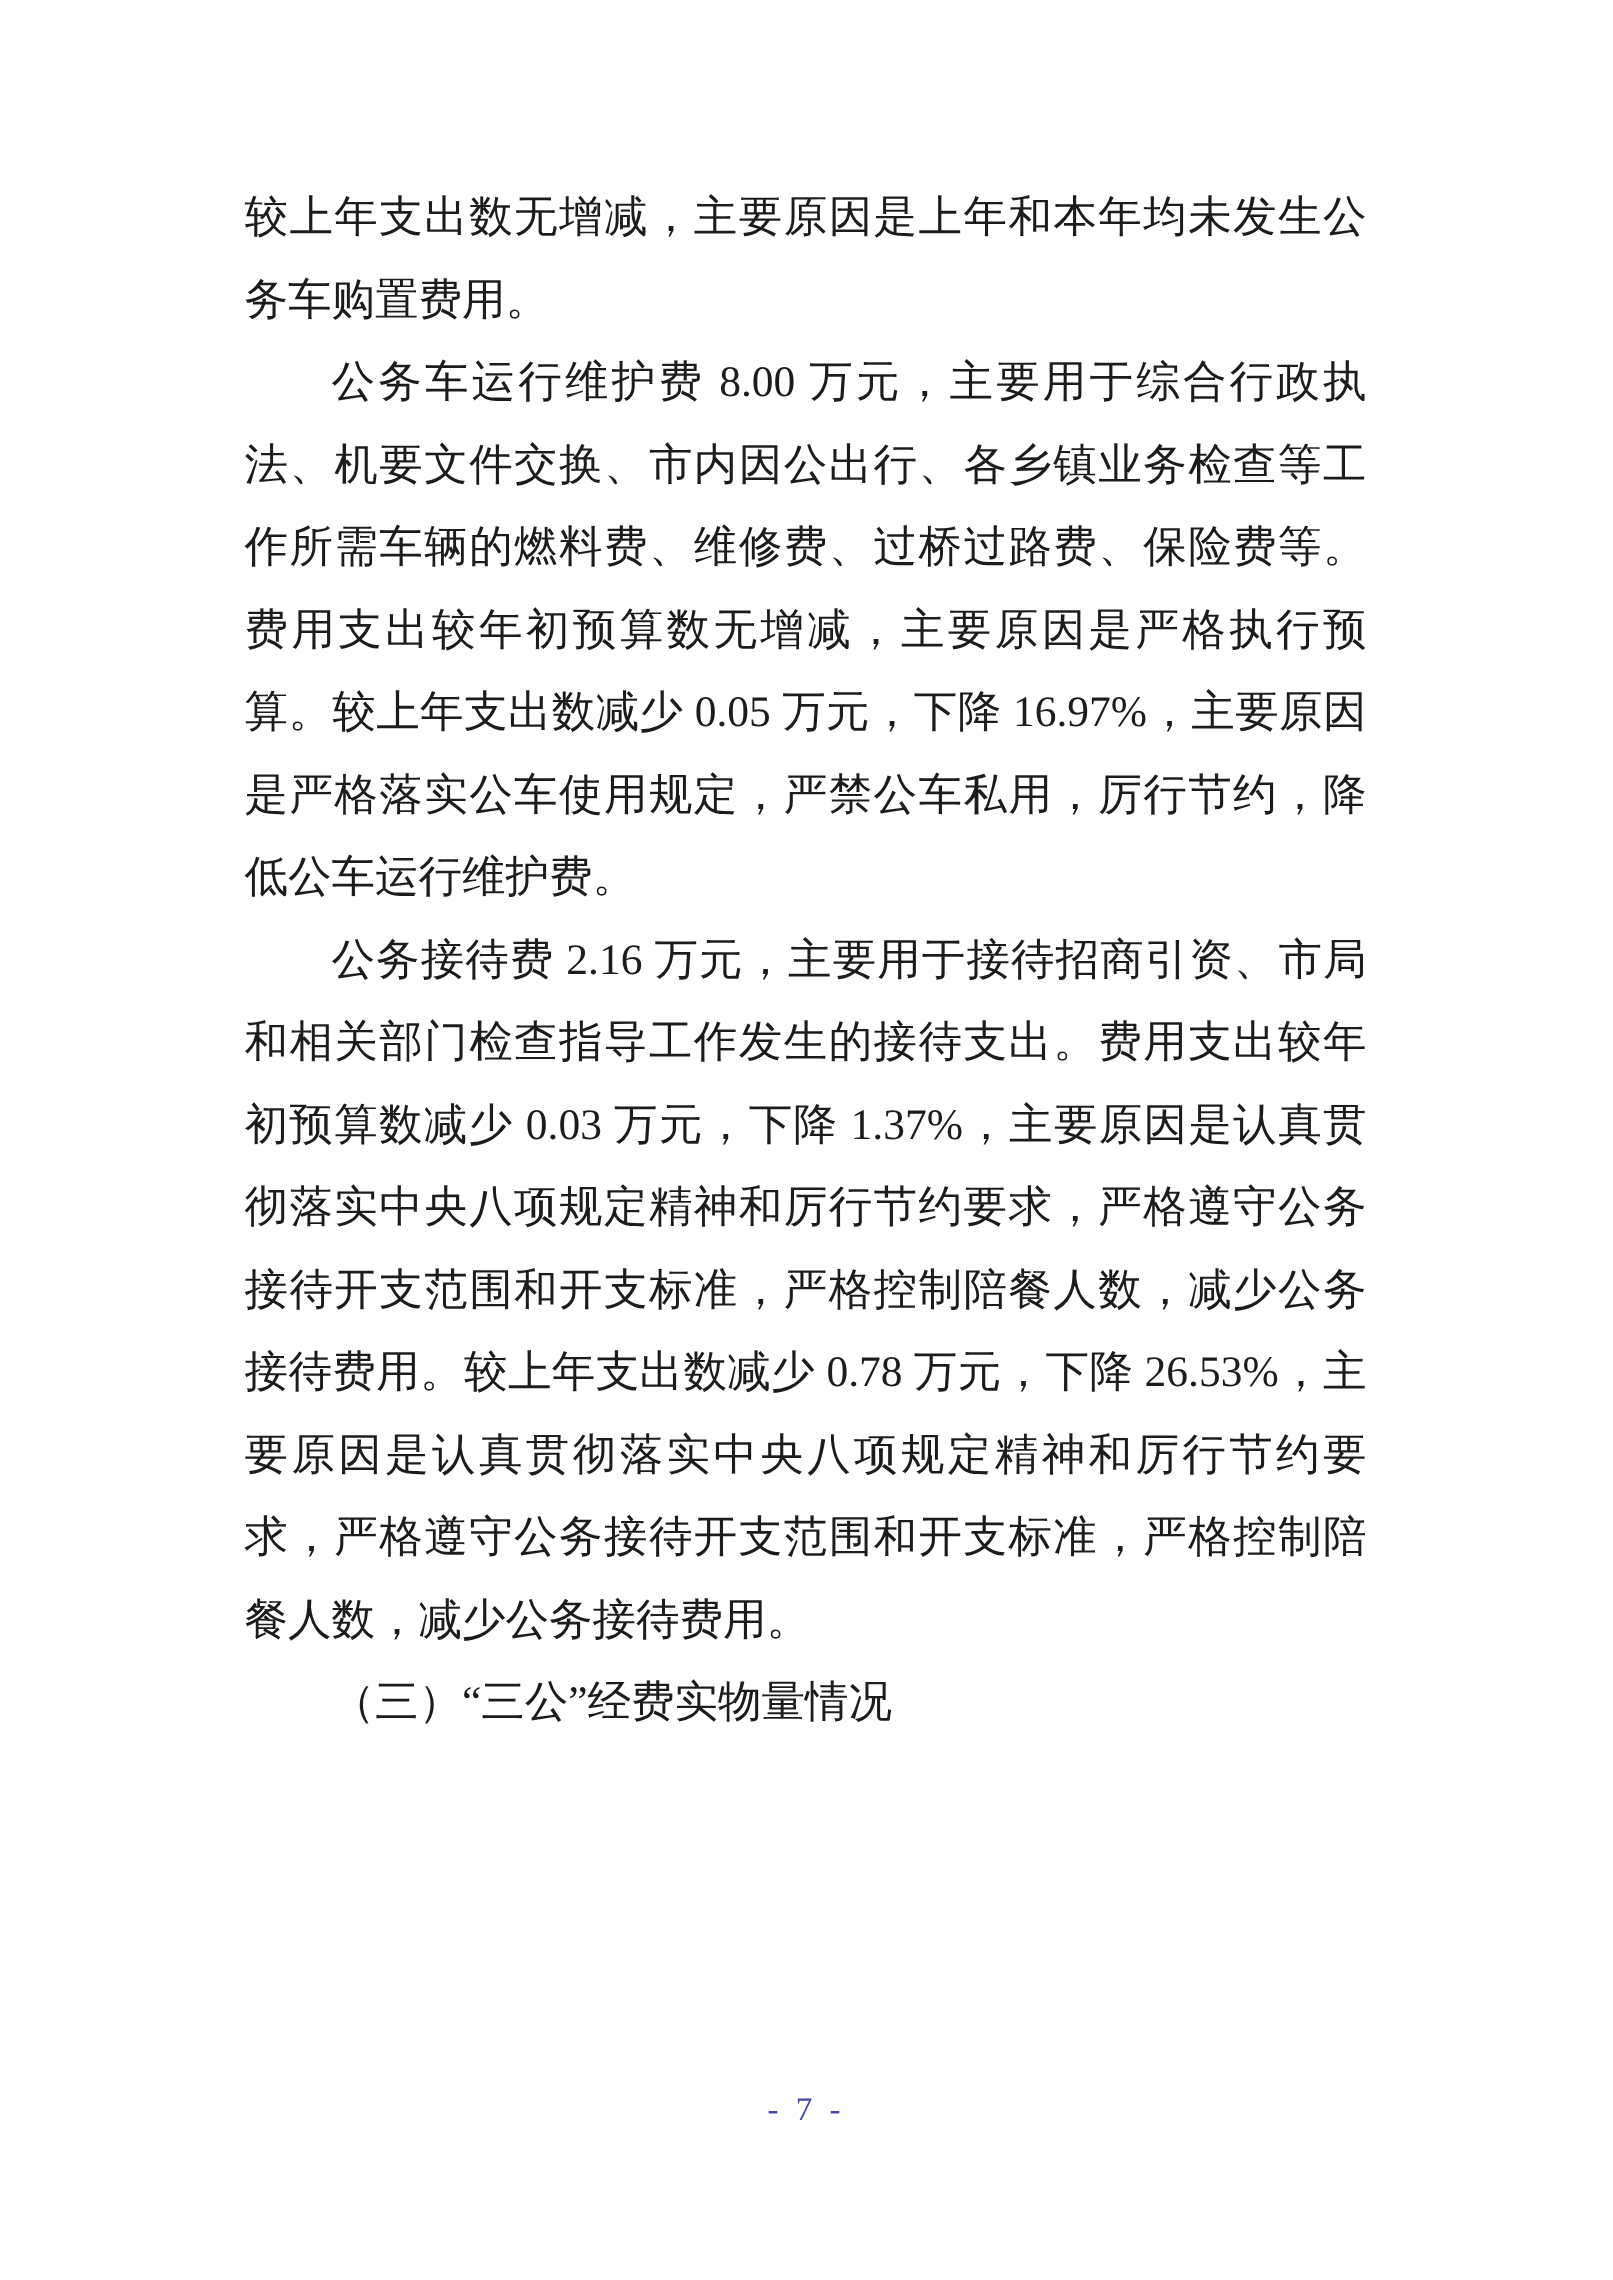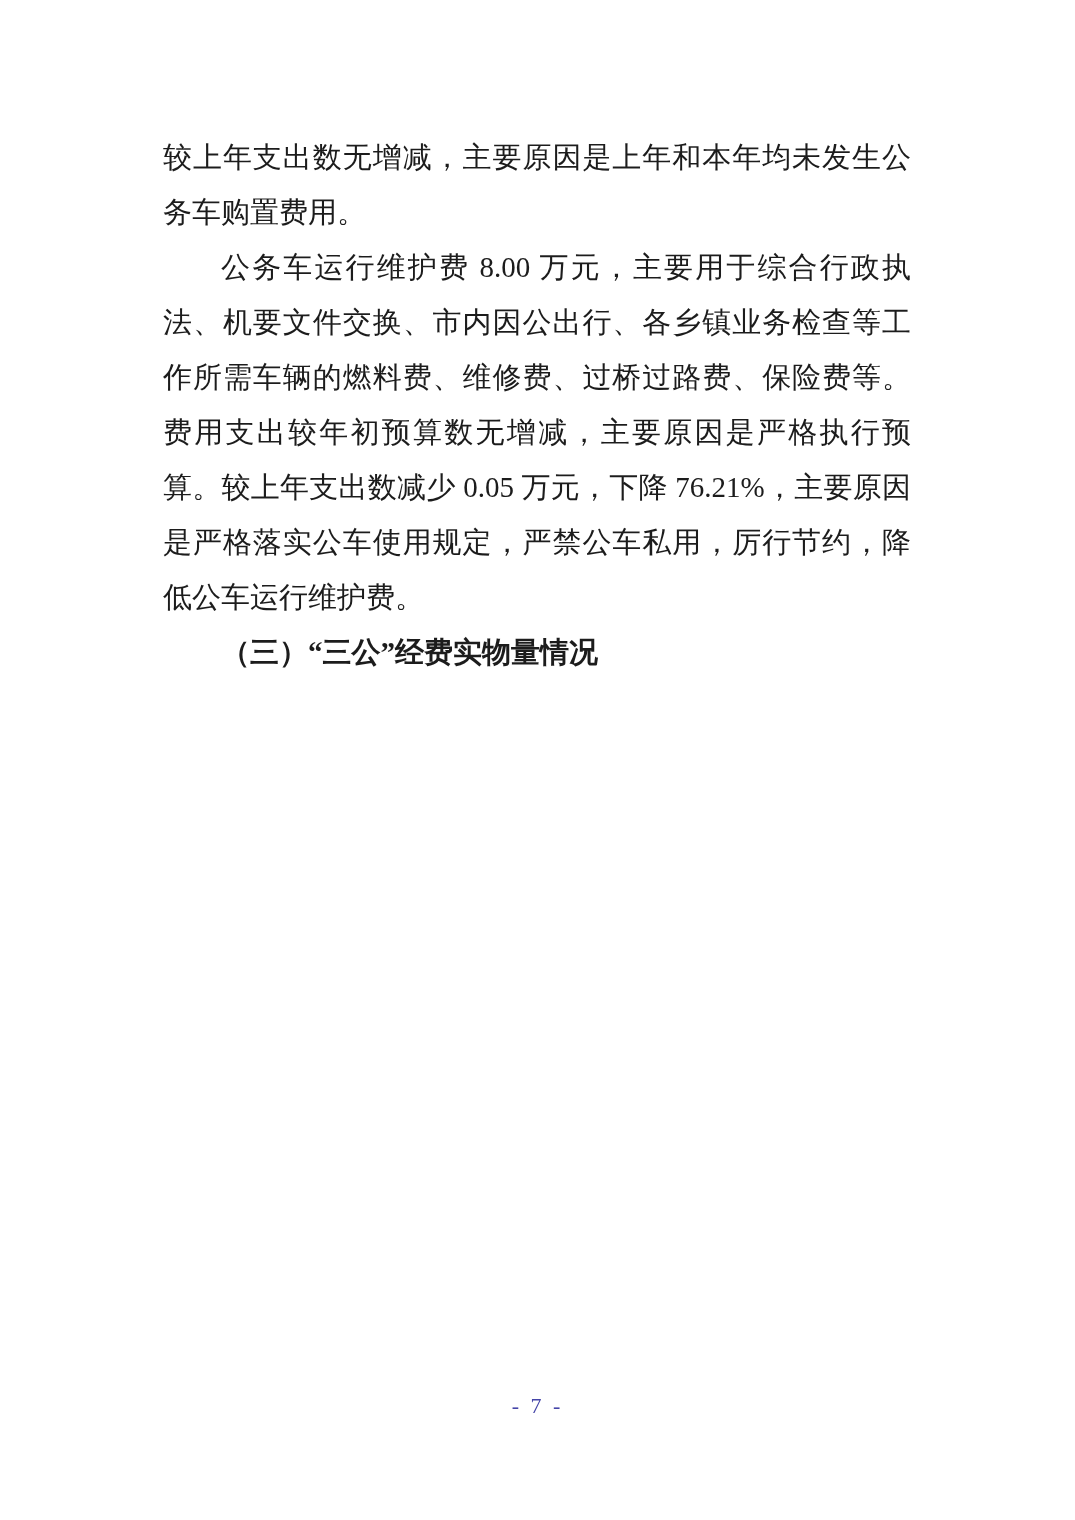--- a/index.html
+++ b/index.html
@@ -12,42 +12,42 @@
     width: 1075px;
     height: 1520px;
     background: #ffffff;
     overflow: hidden;
     font-family: "Liberation Serif", "DejaVu Serif", serif;
     color: #1c1c1c;
   }
   .content {
     position: absolute;
     left: 163px;
-    top: 130px;
+    top: 118px;
     width: 748px;
     font-size: 29px;
     line-height: 55px;
     text-align: justify;
     text-justify: inter-ideograph;
   }
   .content p,
   .content h2 {
     margin: 0;
     padding: 0;
     font-size: 29px;
     line-height: 55px;
   }
   .indent {
     text-indent: 58px;
   }
   .no-indent {
     text-indent: 0;
   }
   .heading {
-    font-weight: bold;
+    font-weight: normal;
     text-align: left;
   }
   .page-footer {
     position: absolute;
     left: 0;
     right: 0;
     top: 1388px;
     height: 36px;
     text-align: center;
   }
@@ -57,20 +57,21 @@
     color: #4545a8;
     letter-spacing: 3px;
   }
 </style>
 </head>
 <body>
 
 <div class="page">
   <main class="content">
     <p class="no-indent">较上年支出数无增减，主要原因是上年和本年均未发生公务车购置费用。</p>
-    <p class="indent">公务车运行维护费 8.00 万元，主要用于综合行政执法、机要文件交换、市内因公出行、各乡镇业务检查等工作所需车辆的燃料费、维修费、过桥过路费、保险费等。费用支出较年初预算数无增减，主要原因是严格执行预算。较上年支出数减少 0.05 万元，下降 76.21%，主要原因是严格落实公车使用规定，严禁公车私用，厉行节约，降低公车运行维护费。</p>
+    <p class="indent">公务车运行维护费 8.00 万元，主要用于综合行政执法、机要文件交换、市内因公出行、各乡镇业务检查等工作所需车辆的燃料费、维修费、过桥过路费、保险费等。费用支出较年初预算数无增减，主要原因是严格执行预算。较上年支出数减少 0.05 万元，下降 16.97%，主要原因是严格落实公车使用规定，严禁公车私用，厉行节约，降低公车运行维护费。</p>
+    <p class="indent">公务接待费 2.16 万元，主要用于接待招商引资、市局和相关部门检查指导工作发生的接待支出。费用支出较年初预算数减少 0.03 万元，下降 1.37%，主要原因是认真贯彻落实中央八项规定精神和厉行节约要求，严格遵守公务接待开支范围和开支标准，严格控制陪餐人数，减少公务接待费用。较上年支出数减少 0.78 万元，下降 26.53%，主要原因是认真贯彻落实中央八项规定精神和厉行节约要求，严格遵守公务接待开支范围和开支标准，严格控制陪餐人数，减少公务接待费用。</p>
     <h2 class="heading indent">（三）“三公”经费实物量情况</h2>
   </main>
 
   <footer class="page-footer">
     <span class="page-number">- 7 -</span>
   </footer>
 </div>
 
 </body></html>

